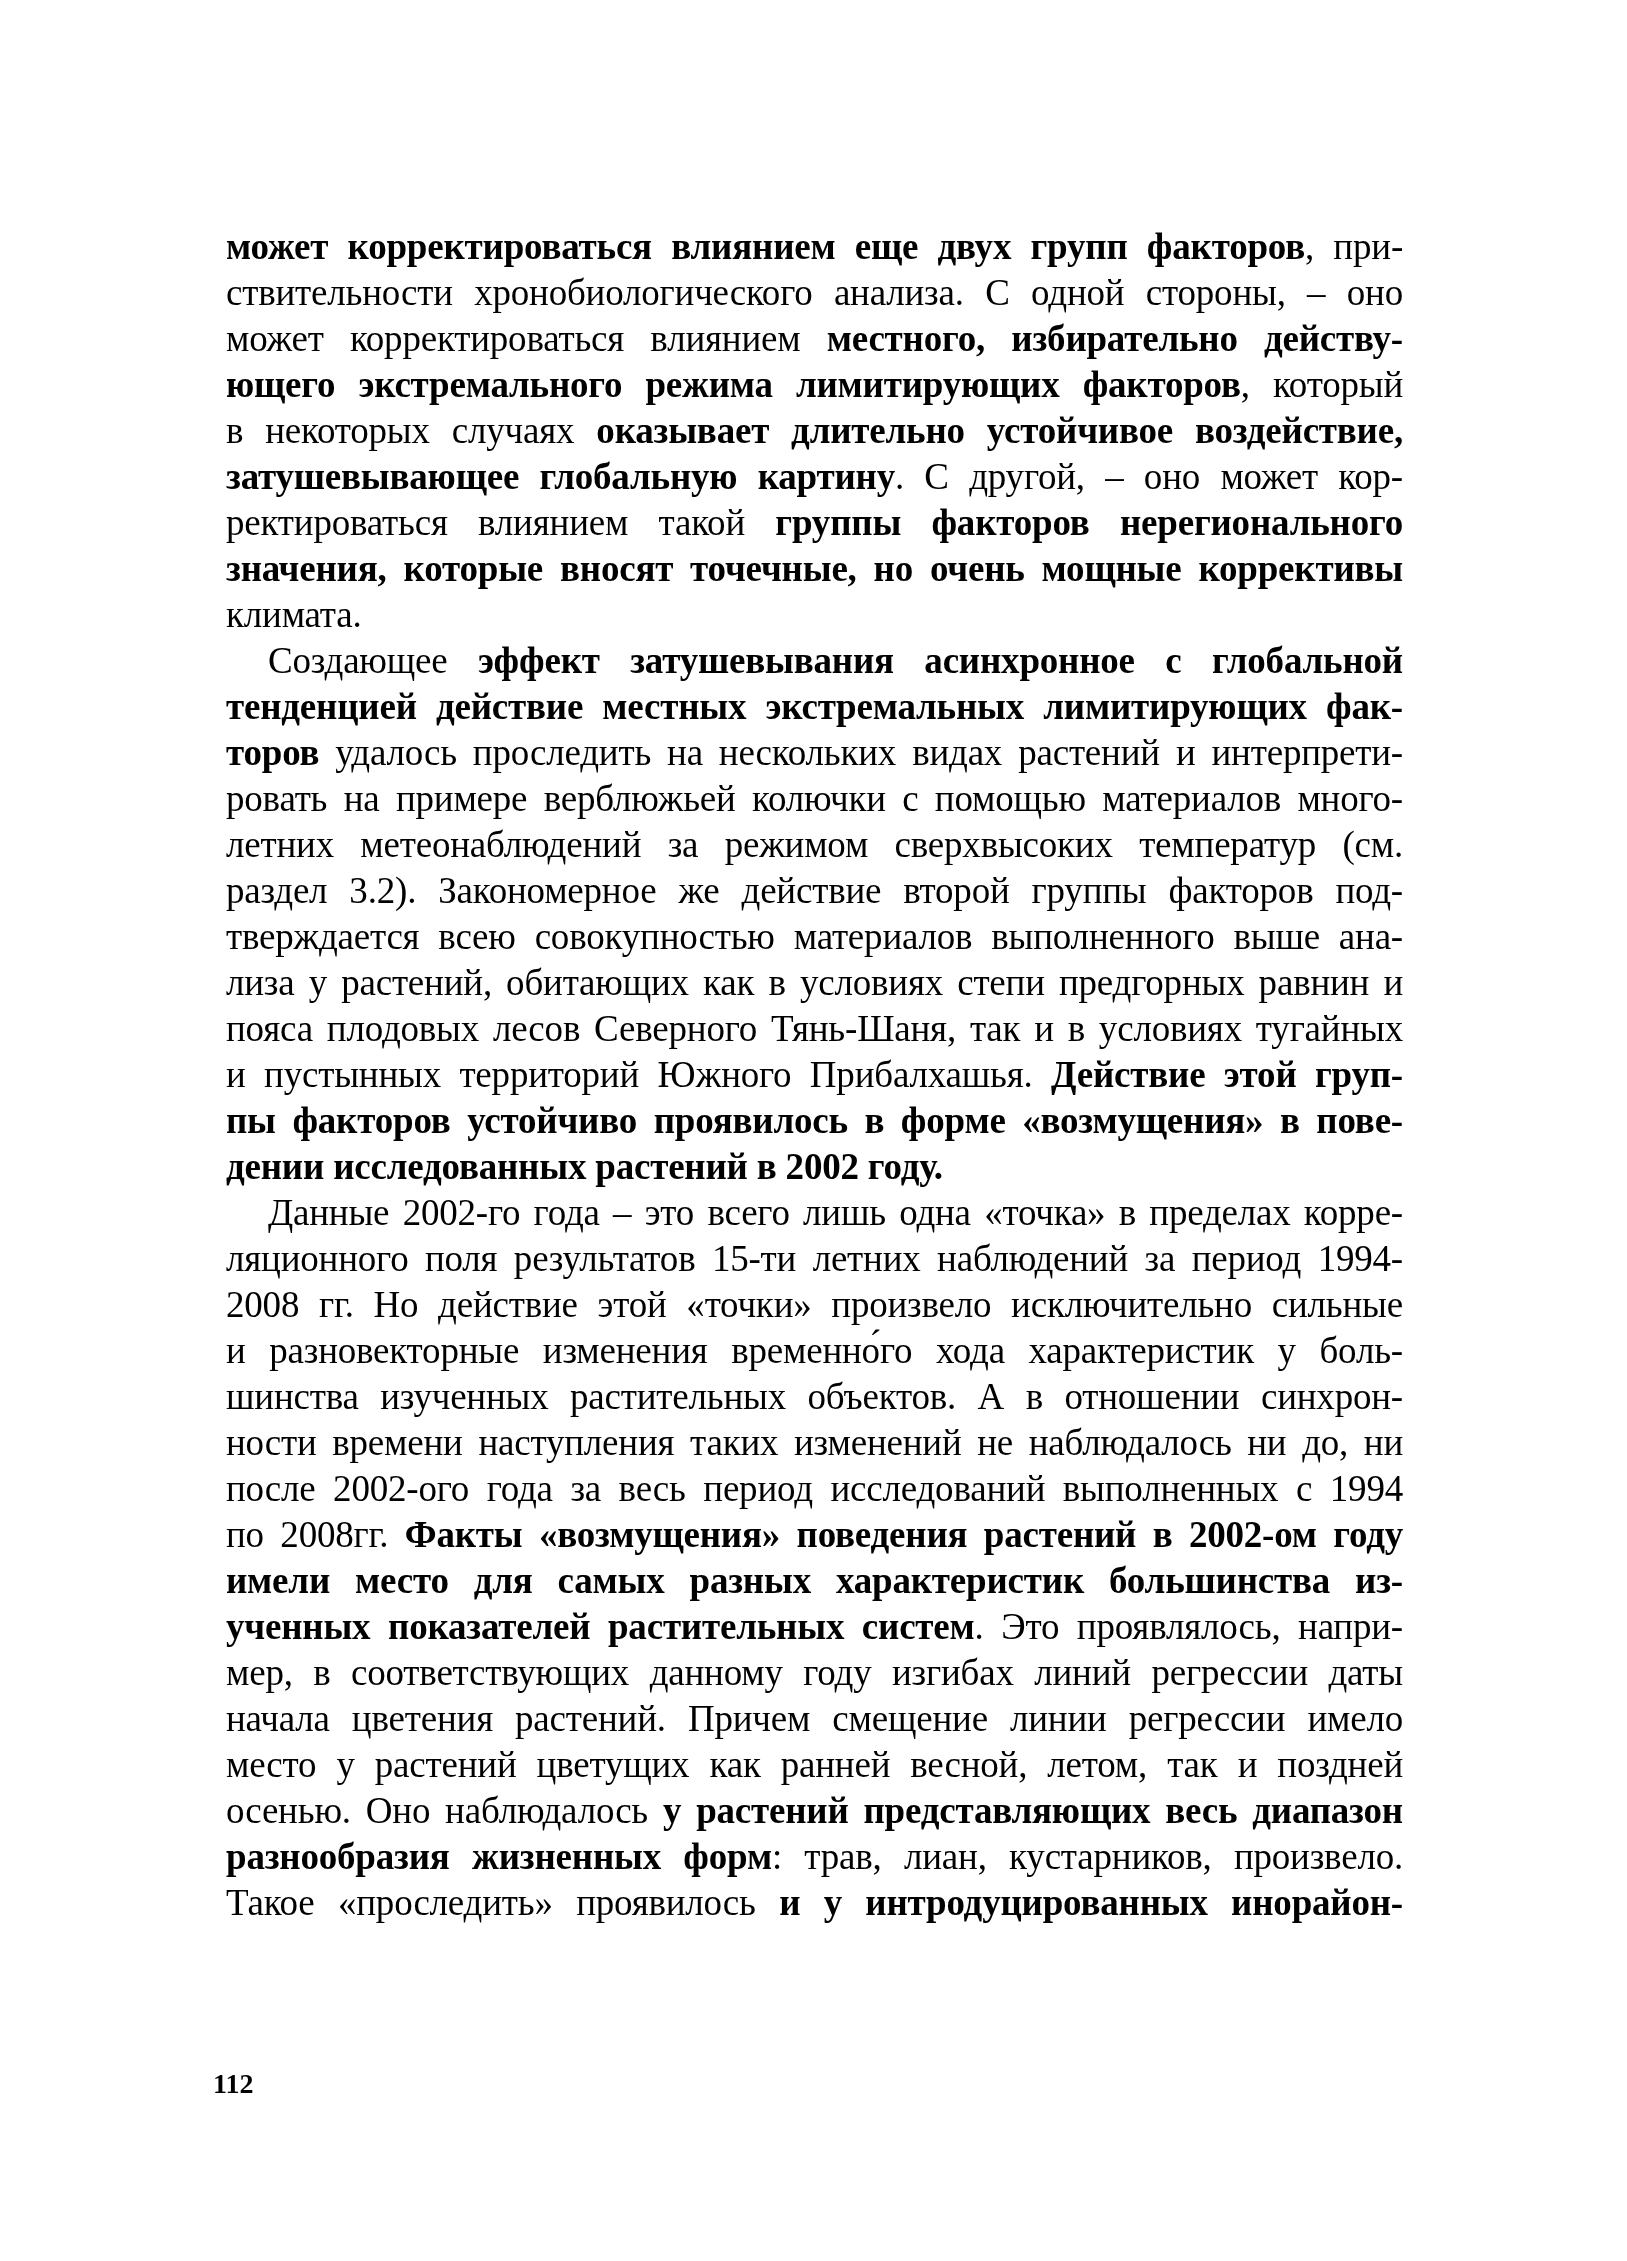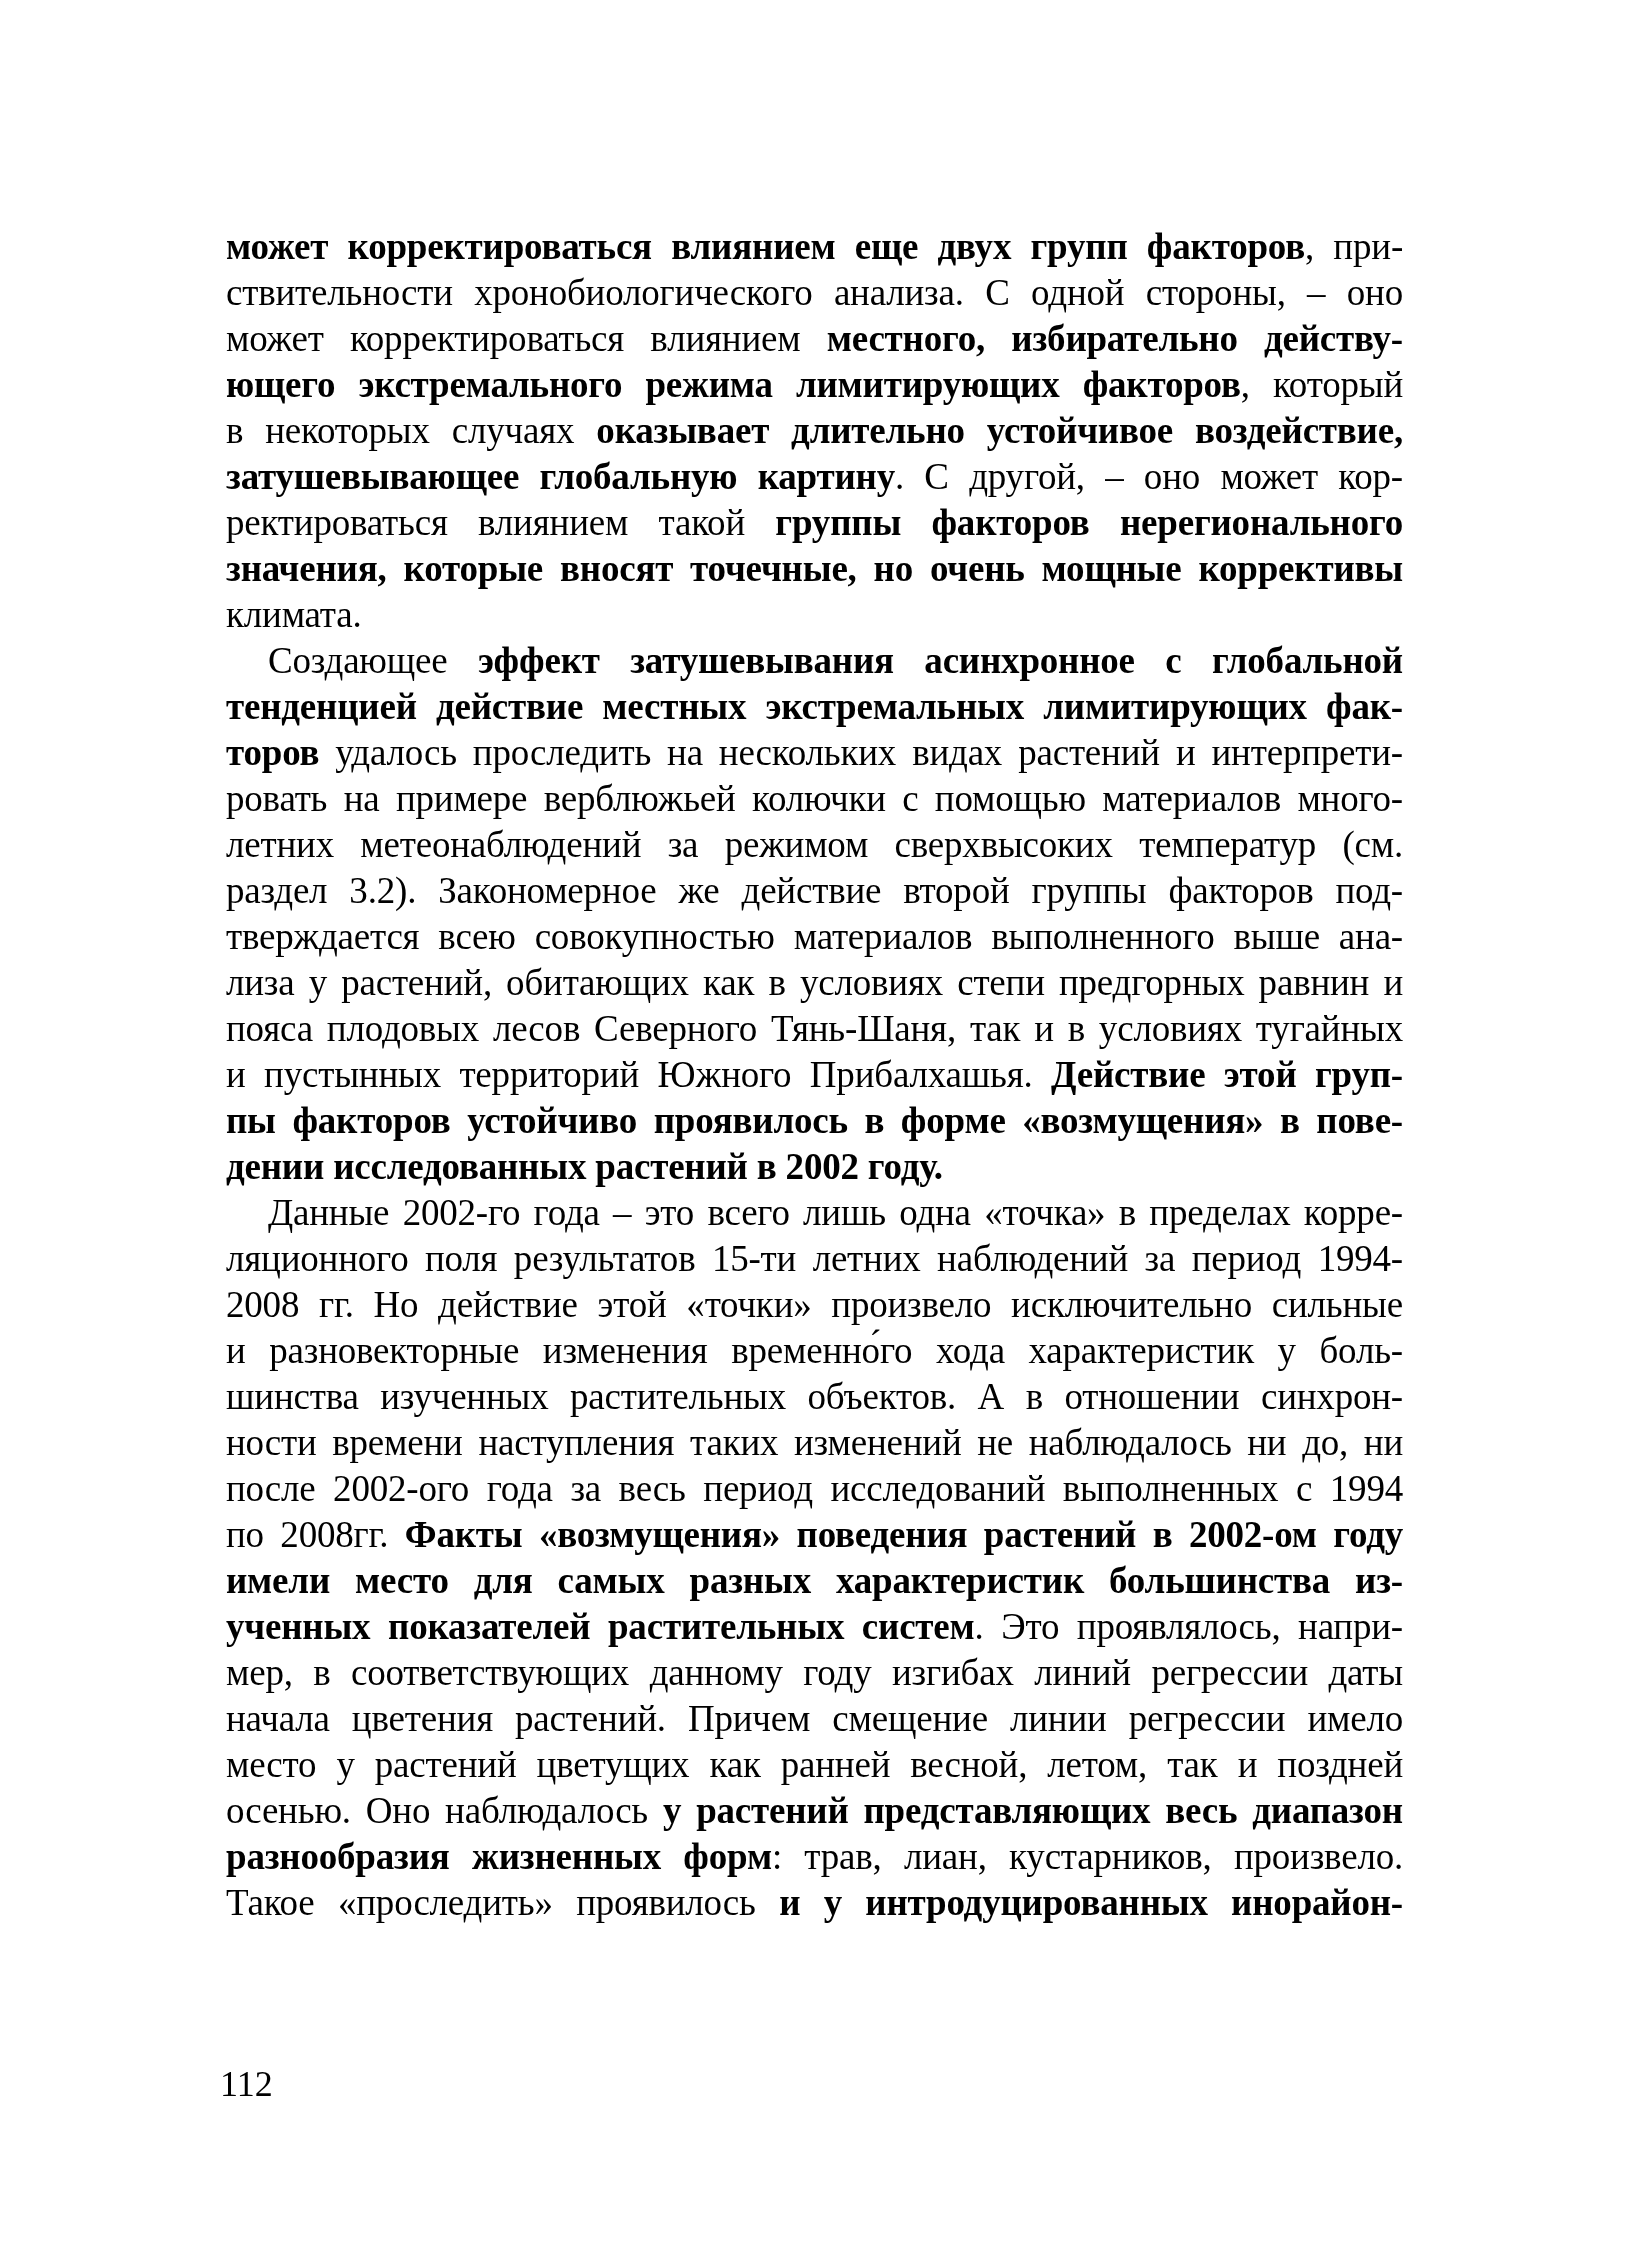--- a/index.html
+++ b/index.html
@@ -41,25 +41,25 @@
     text-indent: 42px;
   }
   .run-bold {
     font-weight: bold;
   }
   .run-reg {
     font-weight: normal;
   }
   .page-number {
     position: absolute;
-    left: 220px;
+    left: 213px;
     top: 2061px;
-    font-size: 36px;
+    font-size: 28px;
     line-height: 46px;
-    font-weight: normal;
+    font-weight: bold;
   }
 </style>
 </head>
 <body>
 
 <div class="page">
   <div class="text-block">
       <div class="paragraph">
         <div class="line"><span class="run-bold">может корректироваться влиянием еще двух групп факторов</span><span class="run-reg">, при-</span></div>
         <div class="line"><span class="run-reg">ствительности хронобиологического анализа. С одной стороны, – оно</span></div>

